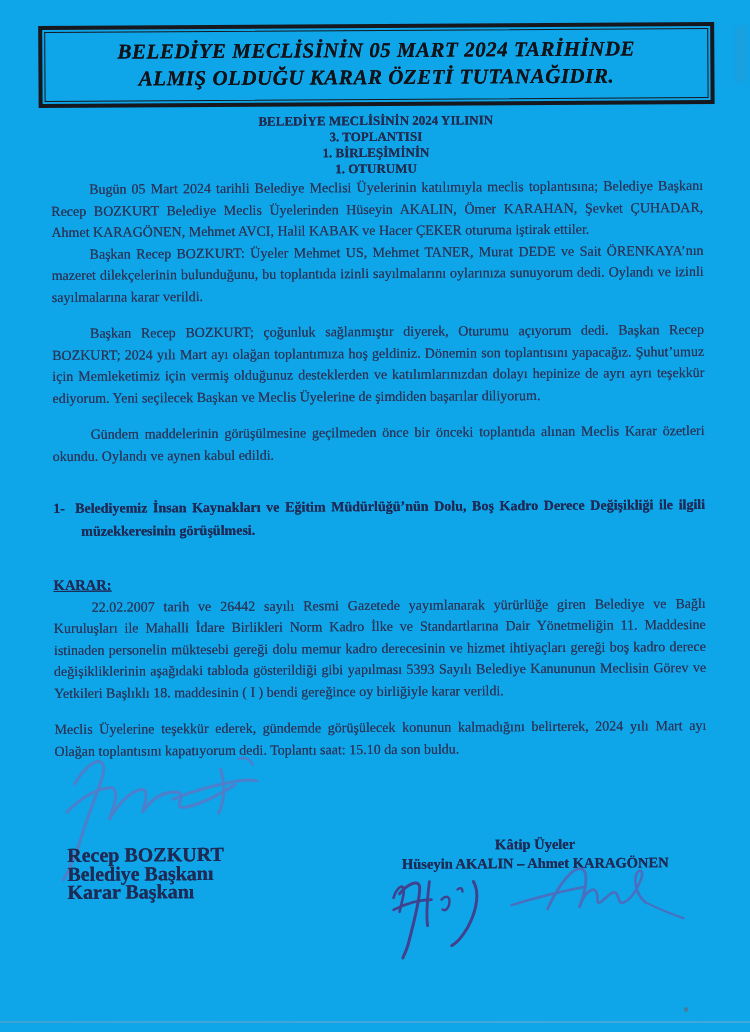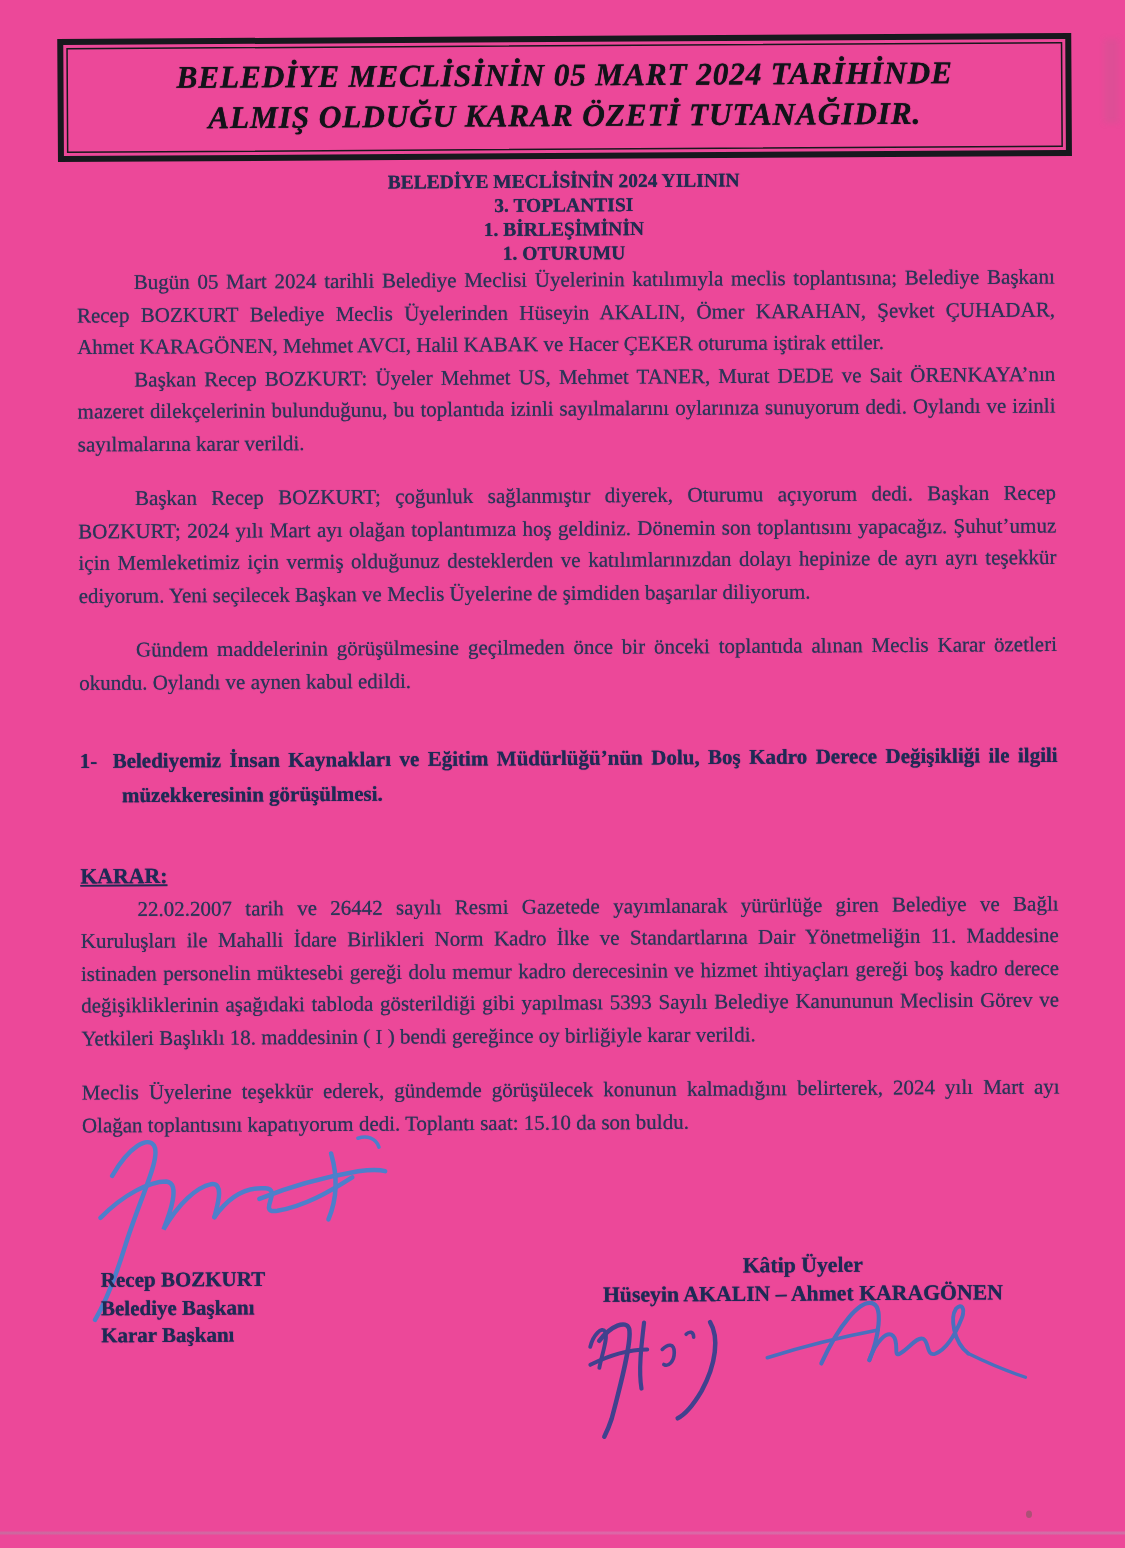--- a/index.html
+++ b/index.html
@@ -5,21 +5,21 @@
   html,body{margin:0;padding:0;}
   body{
     width:750px;height:1032px;
     background:#ffffff;
     overflow:hidden;
     font-family:"Liberation Serif","DejaVu Serif",serif;
   }
   .page{
     position:relative;
     width:750px;height:1032px;
-    background:#ec4899;
+    background:#0ea5e9;
     color:#2b3558;
   }
   .tilt{
     position:absolute;left:0;top:0;right:0;
     transform:rotate(-0.35deg);
     transform-origin:50% 0;
   }
   
   .title-box-outer{
     margin:24px 36px 0 38px;
@@ -80,21 +80,21 @@
   }
   .closing{margin-top:15px;}
   
   .sig-area{
     position:relative;
     margin:34px 48px 0 50px;
     height:200px;
   }
   .sig-left-block{
     position:absolute;left:12px;top:50px;
-    font-weight:bold;font-size:14px;line-height:18.5px;
+    font-weight:bold;font-size:20px;line-height:18.5px;
     color:#1f2a55;
     text-shadow:0 0 0.6px #1f2a55;
   }
   .sig-right-block{
     position:absolute;left:300px;top:42px;width:360px;
     text-align:center;
     font-weight:bold;font-size:14.5px;line-height:19px;
     color:#1f2a55;
     text-shadow:0 0 0.6px #1f2a55;
   }

